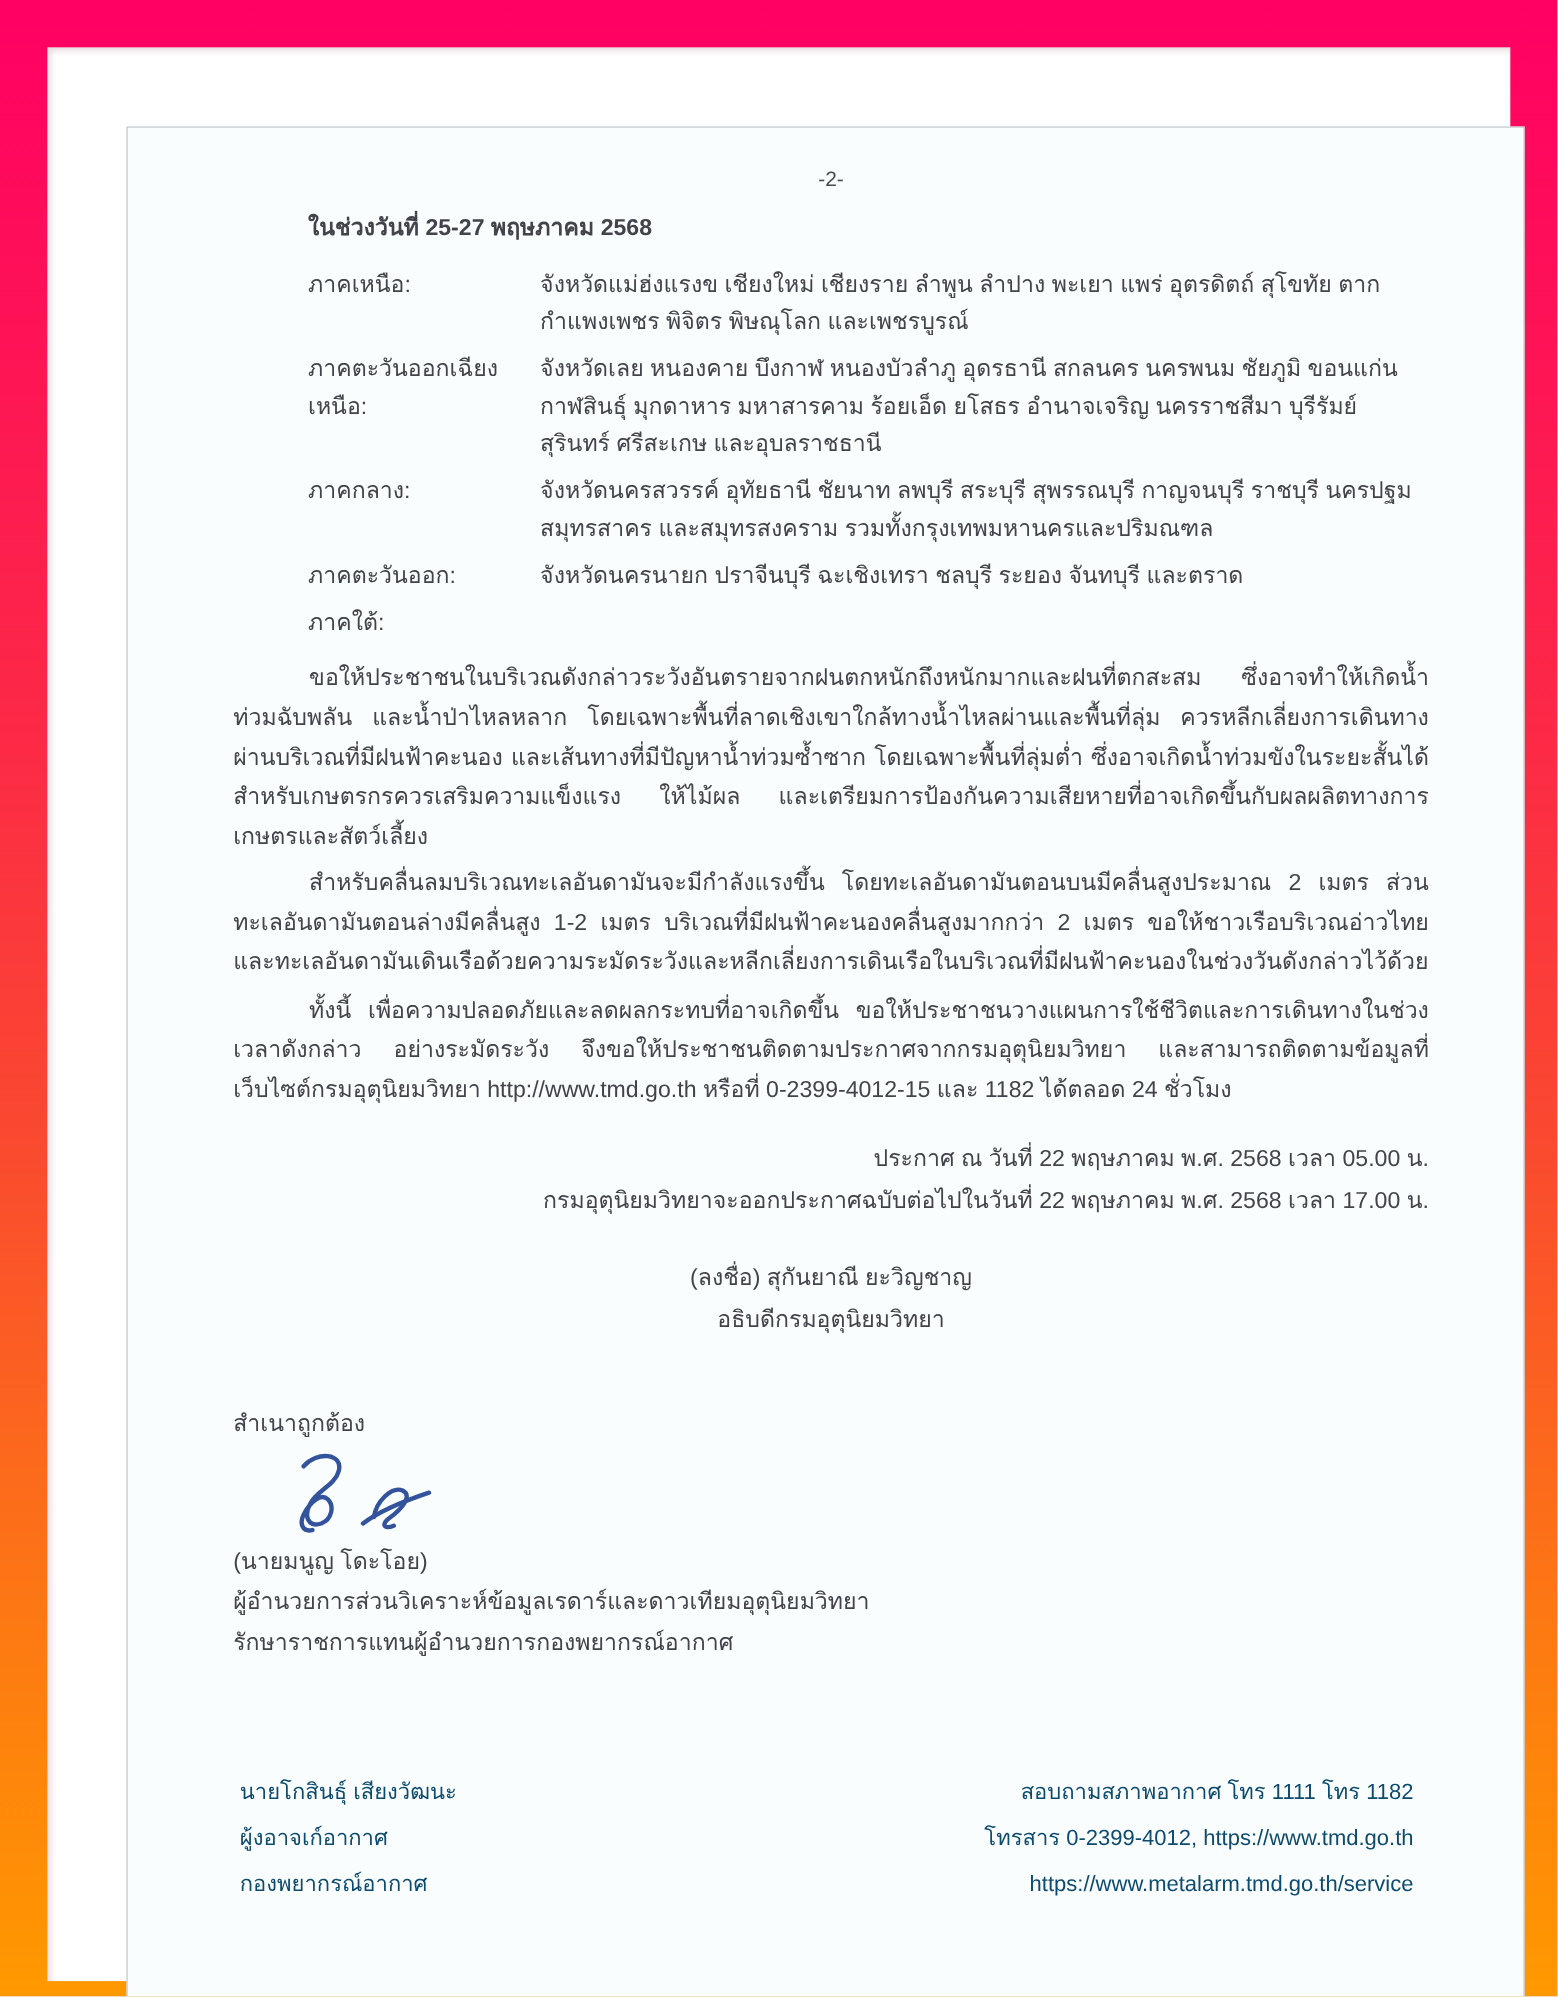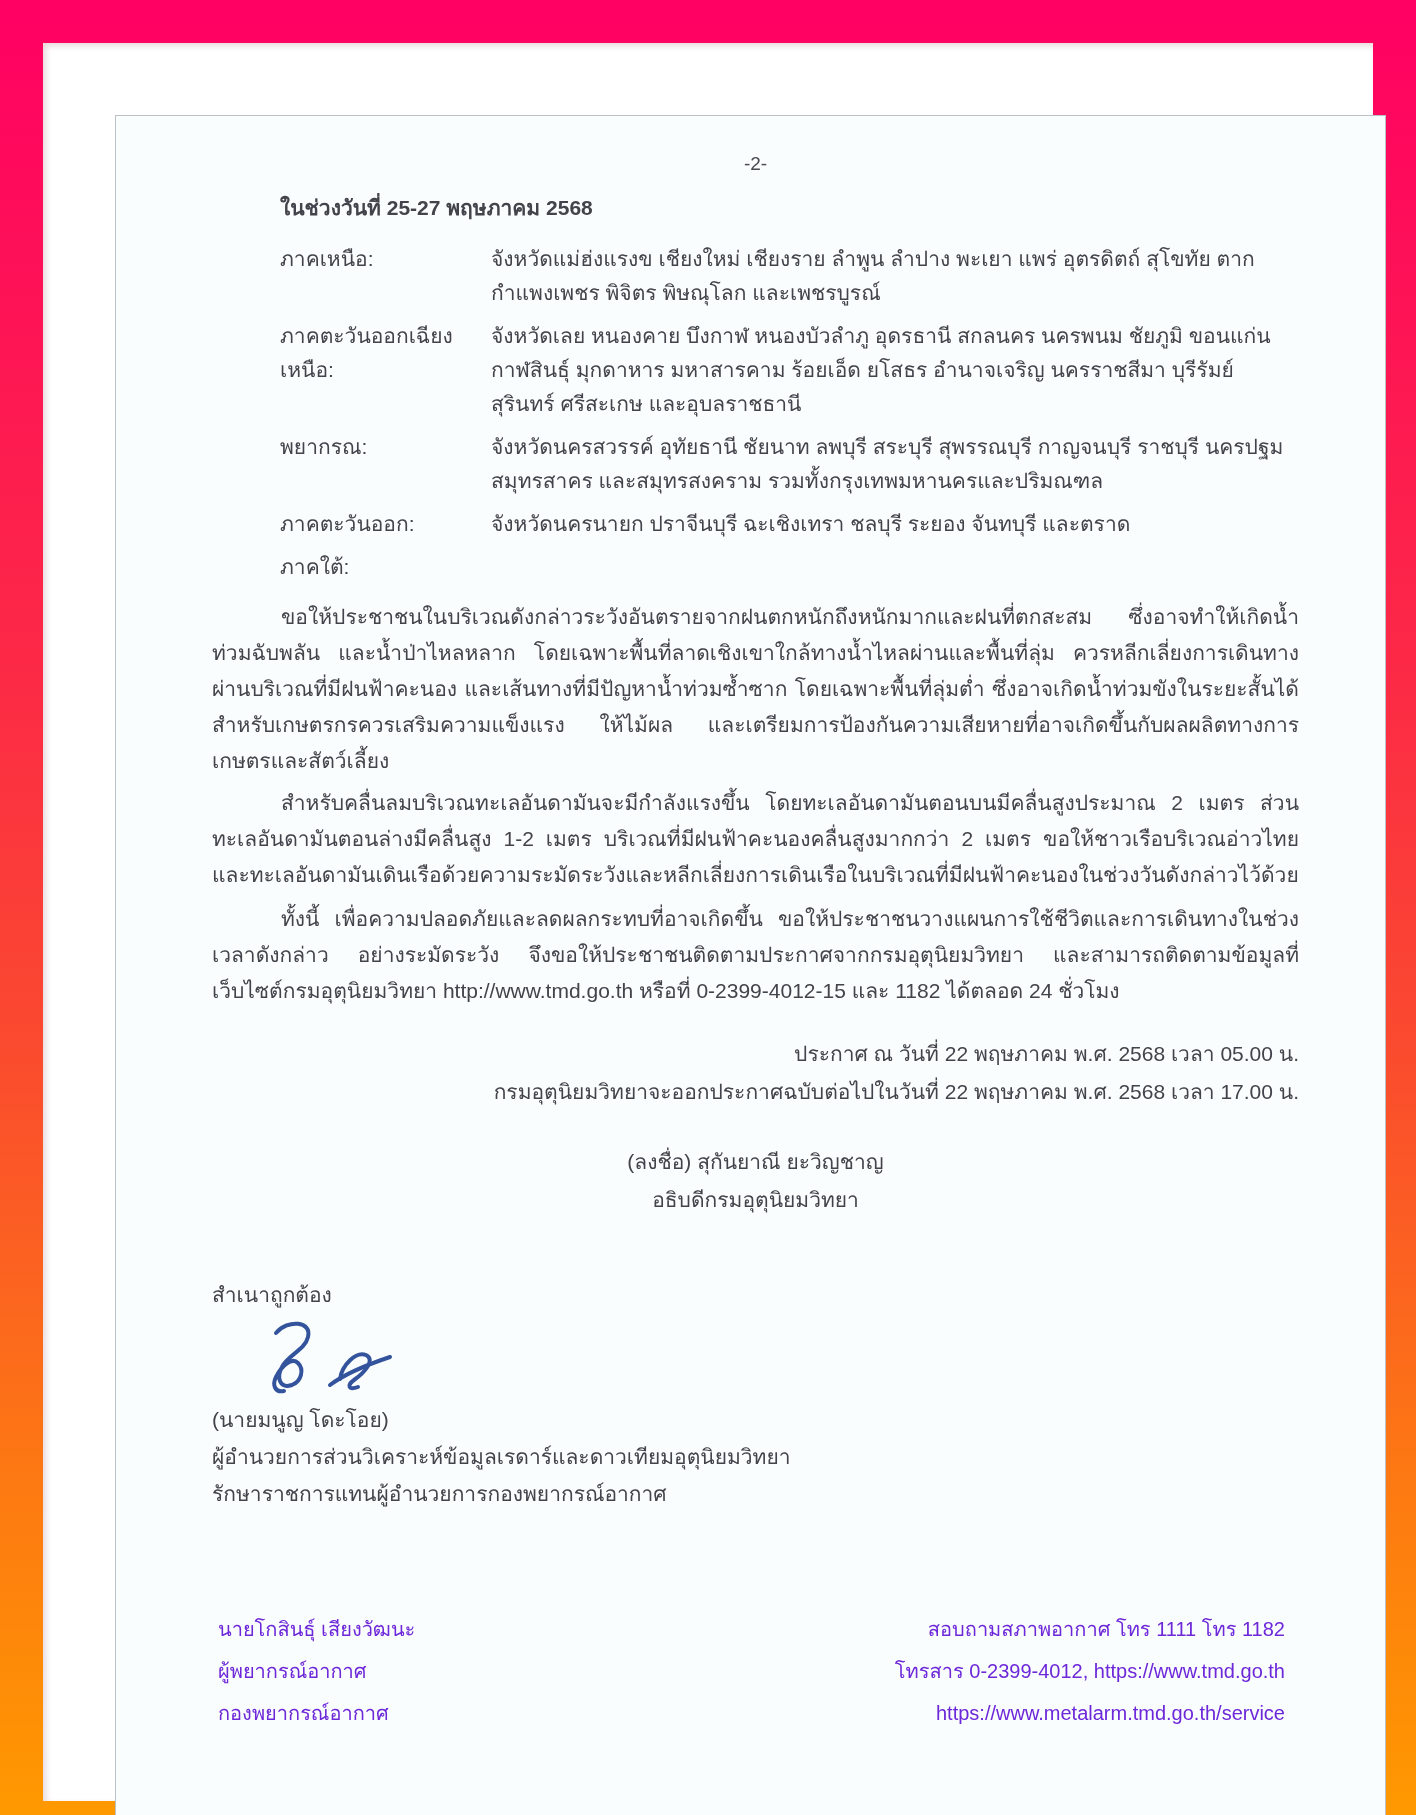--- a/index.html
+++ b/index.html
@@ -69,21 +69,21 @@
     line-height: 38px;
   }
   .copy-label { margin-top: 58px; }
   .signature-wrap { margin: 4px 0 0 30px; height: 84px; }
   .cert-block { line-height: 37px; }
   .footer {
     margin-top: 96px;
     display: flex;
     justify-content: space-between;
     align-items: flex-start;
-    color: #6d28d9;
+    color: #0c4a6e;
     font-size: 20px;
     line-height: 42px;
   }
   .f-left { text-align: left; padding-left: 6px; }
   .f-right { text-align: right; padding-right: 14px; }
 </style>
 </head>
 <body>
 
 <div class="canvas">
@@ -97,21 +97,21 @@
       <div class="regions">
         <div class="rrow">
           <div class="rlabel">ภาคเหนือ:</div>
           <div class="rval">จังหวัดแม่ฮ่งแรงข เชียงใหม่ เชียงราย ลำพูน ลำปาง พะเยา แพร่ อุตรดิตถ์ สุโขทัย ตาก กำแพงเพชร พิจิตร พิษณุโลก และเพชรบูรณ์</div>
         </div>
         <div class="rrow">
           <div class="rlabel">ภาคตะวันออกเฉียงเหนือ:</div>
           <div class="rval">จังหวัดเลย หนองคาย บึงกาฬ หนองบัวลำภู อุดรธานี สกลนคร นครพนม ชัยภูมิ ขอนแก่น กาฬสินธุ์ มุกดาหาร มหาสารคาม ร้อยเอ็ด ยโสธร อำนาจเจริญ นครราชสีมา บุรีรัมย์ สุรินทร์ ศรีสะเกษ และอุบลราชธานี</div>
         </div>
         <div class="rrow">
-          <div class="rlabel">พยากรณ:</div>
+          <div class="rlabel">ภาคกลาง:</div>
           <div class="rval">จังหวัดนครสวรรค์ อุทัยธานี ชัยนาท ลพบุรี สระบุรี สุพรรณบุรี กาญจนบุรี ราชบุรี นครปฐม สมุทรสาคร และสมุทรสงคราม รวมทั้งกรุงเทพมหานครและปริมณฑล</div>
         </div>
         <div class="rrow">
           <div class="rlabel">ภาคตะวันออก:</div>
           <div class="rval">จังหวัดนครนายก ปราจีนบุรี ฉะเชิงเทรา ชลบุรี ระยอง จันทบุรี และตราด</div>
         </div>
         <div class="rrow">
           <div class="rlabel">ภาคใต้:</div>
         </div>
       </div>
@@ -144,21 +144,21 @@
 
       <div class="cert-block">
         <div>(นายมนูญ โดะโอย)</div>
         <div>ผู้อำนวยการส่วนวิเคราะห์ข้อมูลเรดาร์และดาวเทียมอุตุนิยมวิทยา</div>
         <div>รักษาราชการแทนผู้อำนวยการกองพยากรณ์อากาศ</div>
       </div>
 
       <div class="footer">
         <div class="f-left">
           <div>นายโกสินธุ์ เสียงวัฒนะ</div>
-          <div>ผู้พยากรณ์อากาศ</div>
+          <div>ผู้งอาจเก์อากาศ</div>
           <div>กองพยากรณ์อากาศ</div>
         </div>
         <div class="f-right">
           <div>สอบถามสภาพอากาศ โทร 1111 โทร 1182</div>
           <div>โทรสาร 0-2399-4012, https://www.tmd.go.th</div>
           <div>https://www.metalarm.tmd.go.th/service</div>
         </div>
       </div>
 
     </div>

